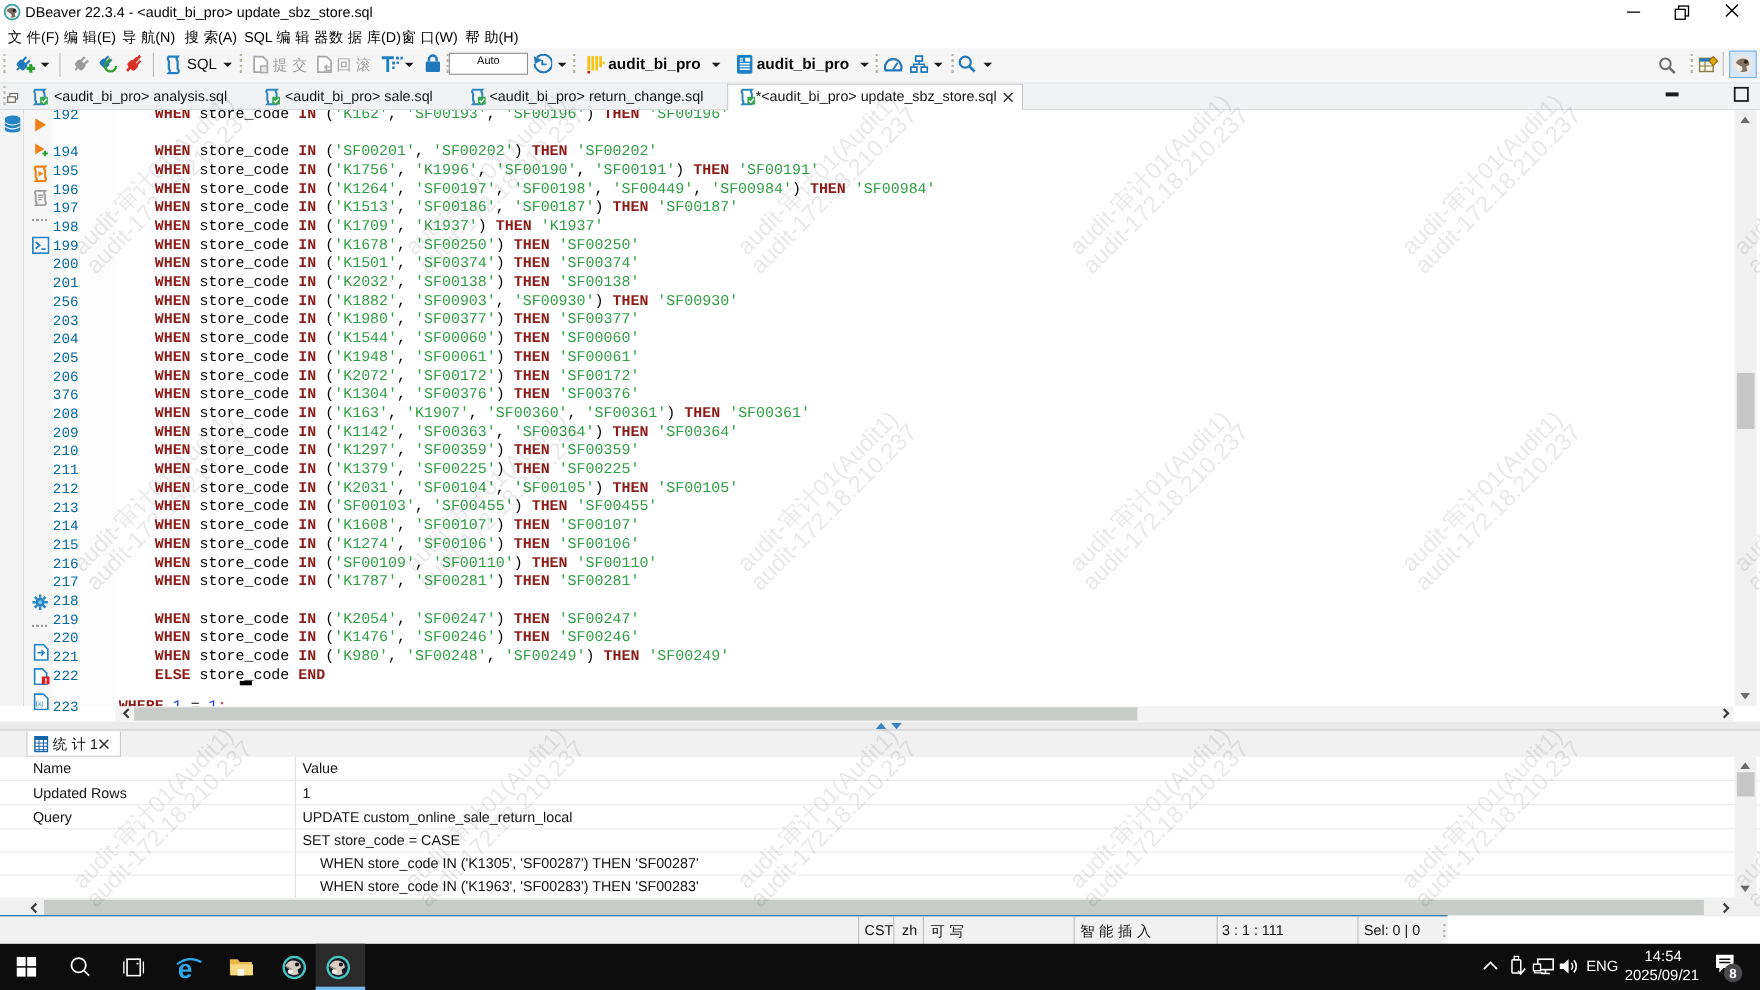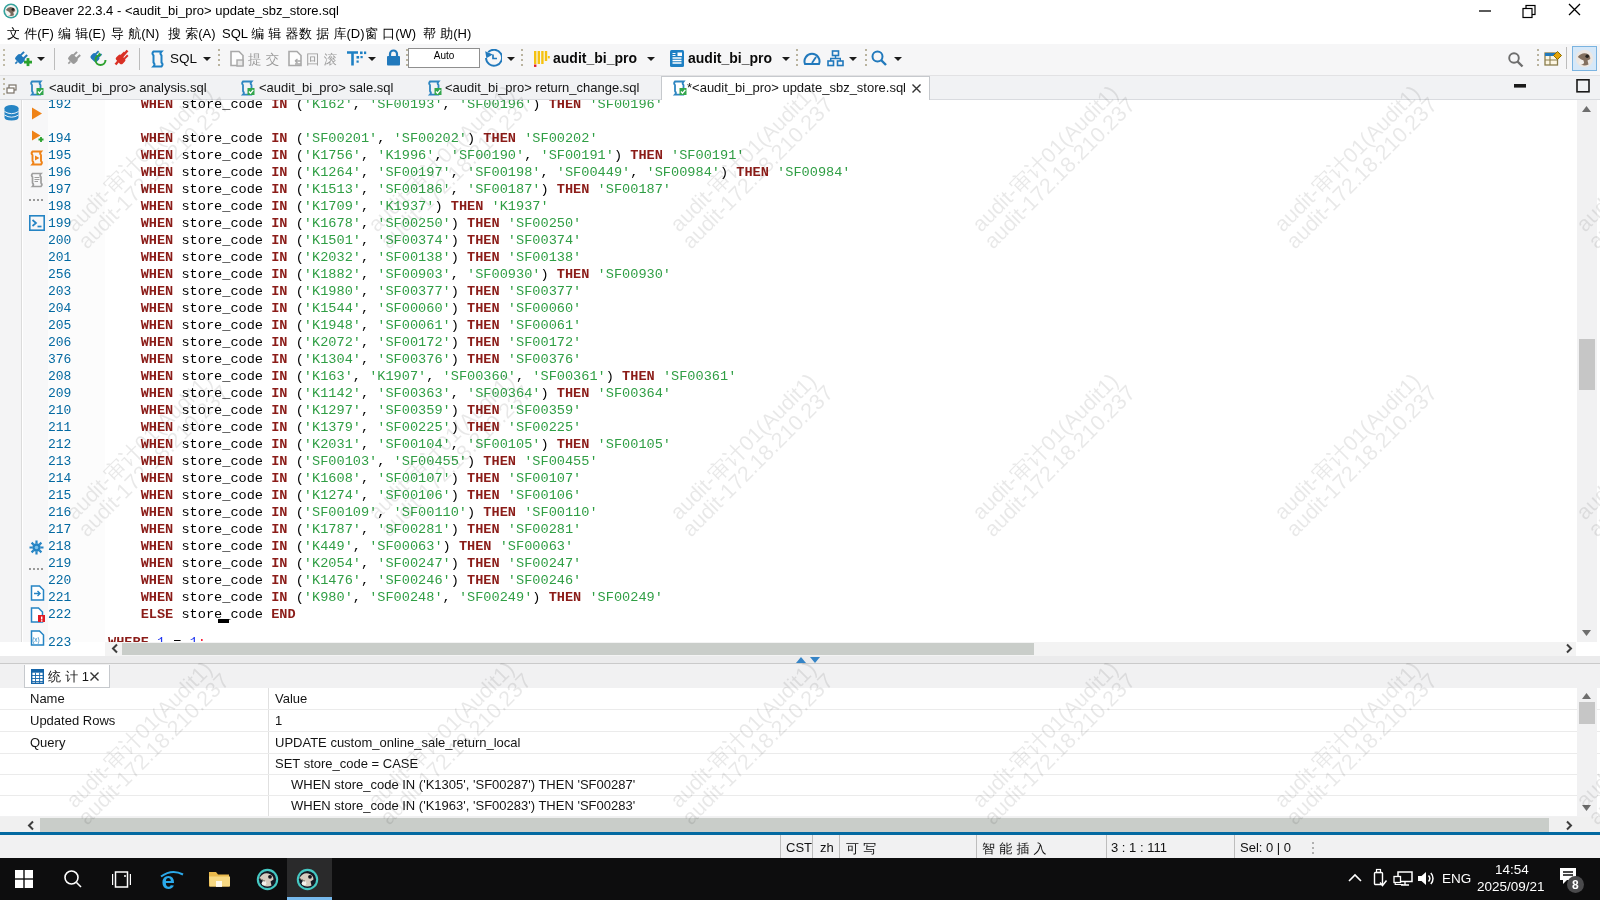--- a/index.html
+++ b/index.html
@@ -41,21 +41,21 @@
 
 .sbtrack{position:absolute;background:#f1f1f2}
 .sbthumb{position:absolute;background:#c9cdc9}
 
 #bpanel{position:absolute;left:0;top:663px;width:1600px;height:169px;background:#f1f1f2;border-top:1px solid #cacaca}
 #btab{position:absolute;left:24px;top:1px;width:86px;height:23px;background:#fff;border:1px solid #c6c9cd;border-top:none}
 #btable{position:absolute;left:0;top:24px;width:1600px;height:128px;background:#fff}
 .grow{position:absolute;left:0;width:1600px;height:1px;background:#ebebeb}
 .gtext{position:absolute;font-size:13px;color:#141414;white-space:pre}
 
-#statusbar{position:absolute;left:0;top:832px;width:1600px;height:26px;background:#f1f1f2;border-top:3px solid #0369a1}
+#statusbar{position:absolute;left:0;top:832px;width:1316px;height:26px;background:#f1f1f2;border-top:1px solid #0369a1}
 .ssep{position:absolute;top:0;width:1px;height:26px;background:#bdbdbd}
 .stext{position:absolute;top:5px;font-size:13px;color:#111;white-space:pre}
 
 #taskbar{position:absolute;left:0;top:858px;width:1600px;height:42px;background:#0d0d0e;color:#fff}
 .ttext{position:absolute;font-size:13px;color:#fff}
 #wm{position:absolute;left:0;top:0;width:1600px;height:900px;pointer-events:none}
 </style></head>
 <body>
 <div id="win">
 
@@ -284,21 +284,21 @@
 <div class="cl" style="top:268px"><span class="ln">208</span><span class="cd">    <b class="k">WHEN</b> store_code <b class="k">IN</b> (<i class="s">'K163'</i>, <i class="s">'K1907'</i>, <i class="s">'SF00360'</i>, <i class="s">'SF00361'</i>) <b class="k">THEN</b> <i class="s">'SF00361'</i></span></div>
 <div class="cl" style="top:285px"><span class="ln">209</span><span class="cd">    <b class="k">WHEN</b> store_code <b class="k">IN</b> (<i class="s">'K1142'</i>, <i class="s">'SF00363'</i>, <i class="s">'SF00364'</i>) <b class="k">THEN</b> <i class="s">'SF00364'</i></span></div>
 <div class="cl" style="top:302px"><span class="ln">210</span><span class="cd">    <b class="k">WHEN</b> store_code <b class="k">IN</b> (<i class="s">'K1297'</i>, <i class="s">'SF00359'</i>) <b class="k">THEN</b> <i class="s">'SF00359'</i></span></div>
 <div class="cl" style="top:319px"><span class="ln">211</span><span class="cd">    <b class="k">WHEN</b> store_code <b class="k">IN</b> (<i class="s">'K1379'</i>, <i class="s">'SF00225'</i>) <b class="k">THEN</b> <i class="s">'SF00225'</i></span></div>
 <div class="cl" style="top:336px"><span class="ln">212</span><span class="cd">    <b class="k">WHEN</b> store_code <b class="k">IN</b> (<i class="s">'K2031'</i>, <i class="s">'SF00104'</i>, <i class="s">'SF00105'</i>) <b class="k">THEN</b> <i class="s">'SF00105'</i></span></div>
 <div class="cl" style="top:353px"><span class="ln">213</span><span class="cd">    <b class="k">WHEN</b> store_code <b class="k">IN</b> (<i class="s">'SF00103'</i>, <i class="s">'SF00455'</i>) <b class="k">THEN</b> <i class="s">'SF00455'</i></span></div>
 <div class="cl" style="top:370px"><span class="ln">214</span><span class="cd">    <b class="k">WHEN</b> store_code <b class="k">IN</b> (<i class="s">'K1608'</i>, <i class="s">'SF00107'</i>) <b class="k">THEN</b> <i class="s">'SF00107'</i></span></div>
 <div class="cl" style="top:387px"><span class="ln">215</span><span class="cd">    <b class="k">WHEN</b> store_code <b class="k">IN</b> (<i class="s">'K1274'</i>, <i class="s">'SF00106'</i>) <b class="k">THEN</b> <i class="s">'SF00106'</i></span></div>
 <div class="cl" style="top:404px"><span class="ln">216</span><span class="cd">    <b class="k">WHEN</b> store_code <b class="k">IN</b> (<i class="s">'SF00109'</i>, <i class="s">'SF00110'</i>) <b class="k">THEN</b> <i class="s">'SF00110'</i></span></div>
 <div class="cl" style="top:421px"><span class="ln">217</span><span class="cd">    <b class="k">WHEN</b> store_code <b class="k">IN</b> (<i class="s">'K1787'</i>, <i class="s">'SF00281'</i>) <b class="k">THEN</b> <i class="s">'SF00281'</i></span></div>
-<div class="cl" style="top:438px"><span class="ln">218</span><span class="cd">    <b class="k">WHEN</b> store_code <b class="k">IN</b> (<i class="s">'K449'</i>, <i class="s">'SF00063'</i>) <b class="k">THEN</b> <i class="s">'SF00063'</i></span></div>
+<div class="cl" style="top:438px"><span class="ln">218</span></div>
 <div class="cl" style="top:455px"><span class="ln">219</span><span class="cd">    <b class="k">WHEN</b> store_code <b class="k">IN</b> (<i class="s">'K2054'</i>, <i class="s">'SF00247'</i>) <b class="k">THEN</b> <i class="s">'SF00247'</i></span></div>
 <div class="cl" style="top:472px"><span class="ln">220</span><span class="cd">    <b class="k">WHEN</b> store_code <b class="k">IN</b> (<i class="s">'K1476'</i>, <i class="s">'SF00246'</i>) <b class="k">THEN</b> <i class="s">'SF00246'</i></span></div>
 <div class="cl" style="top:489px"><span class="ln">221</span><span class="cd">    <b class="k">WHEN</b> store_code <b class="k">IN</b> (<i class="s">'K980'</i>, <i class="s">'SF00248'</i>, <i class="s">'SF00249'</i>) <b class="k">THEN</b> <i class="s">'SF00249'</i></span></div>
 <div class="cl" style="top:506px"><span class="ln">222</span><span class="cd">    <b class="k">ELSE</b> store_code <b class="k">END</b></span></div>
 <div class="cl" style="top:534px"><span class="ln">223</span><span class="cd"><b class="k">WHERE</b> <i class="n">1</i> = <i class="n">1</i><i class="sc">;</i></span></div>
 <div class="abs" style="left:218px;top:519px;width:11px;height:3.5px;background:#000"></div>
 <div id="navstrip">
 <svg class="abs" style="left:3px;top:4px" width="17" height="18" viewBox="0 0 17 18">
 <ellipse cx="8.5" cy="4" rx="7" ry="3" fill="#2584c4"></ellipse>
 <path d="M1.5 4 v9.5 q0 3 7 3 q7 0 7-3 V4" fill="#2584c4"></path>

